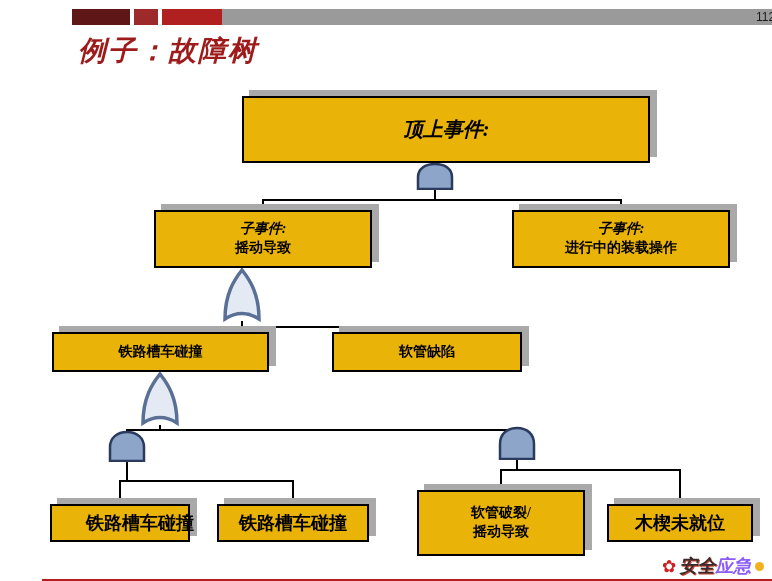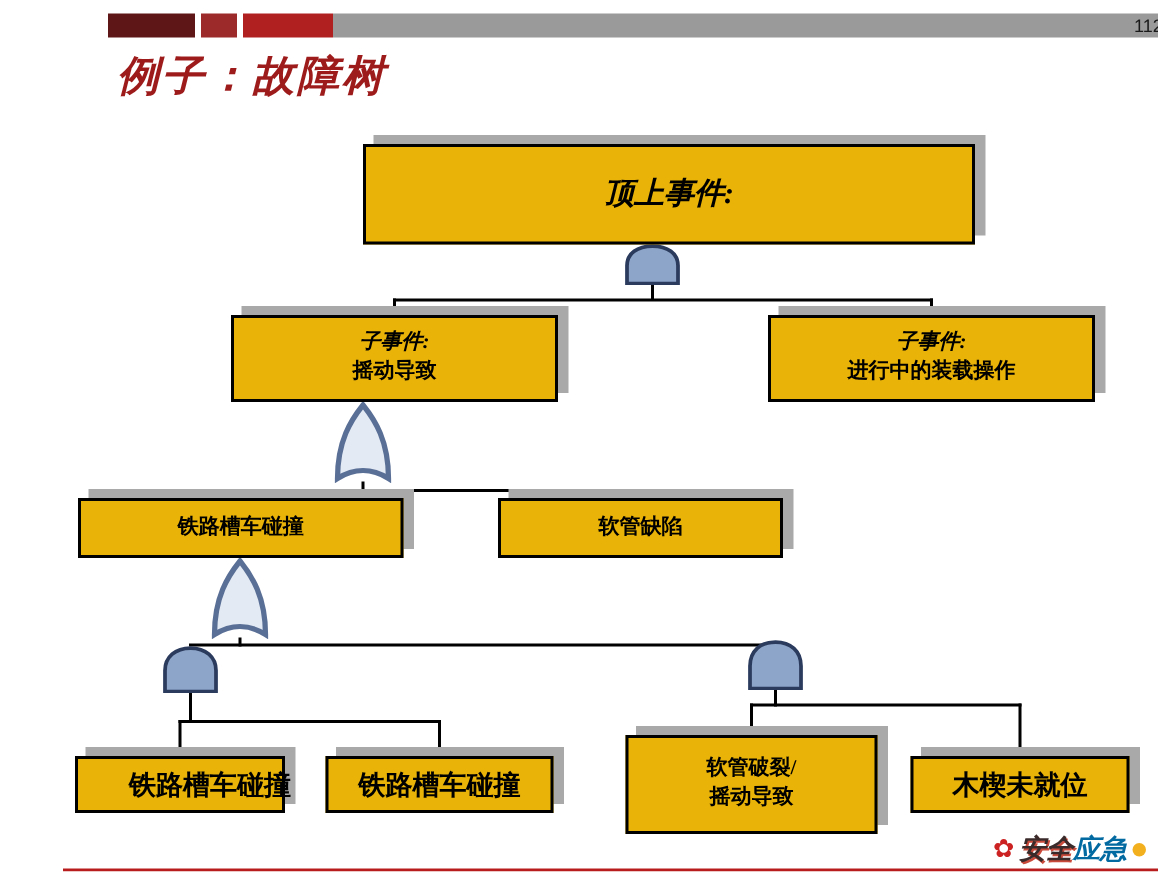--- a/index.html
+++ b/index.html
@@ -33,21 +33,21 @@
   .hline,.vline { position:absolute; background:#000; }
   .hline { height:2px; }
   .vline { width:2px; }
   .gate { position:absolute; line-height:0; }
   .logo {
     position:absolute; left:620px; top:554px; display:flex; align-items:center;
     font-family:"Liberation Sans","DejaVu Sans",sans-serif; white-space:nowrap;
   }
   .logo-icon { color:#cc2222; font-size:17px; margin-right:3px; }
   .logo-t1 { color:#3a2a2a; font-size:18px; font-weight:bold; font-style:italic; text-shadow:1px 1px 0 #c94a3a; }
-  .logo-t2 { color:#0369a1; font-size:18px; font-weight:bold; font-style:italic; }
+  .logo-t2 { color:#8b5cf6; font-size:18px; font-weight:bold; font-style:italic; }
   .logo-dot { width:9px; height:9px; border-radius:50%; background:#f2b01e; margin-left:4px; }
 </style>
 </head>
 <body>
 
 <div class="slide">
 
   <div class="bar-seg" style="left:30px;width:58px;background:#5e1616;"></div>
   <div class="bar-seg" style="left:92px;width:24px;background:#9c2a2a;"></div>
   <div class="bar-seg" style="left:120px;width:60px;background:#b02020;"></div>

